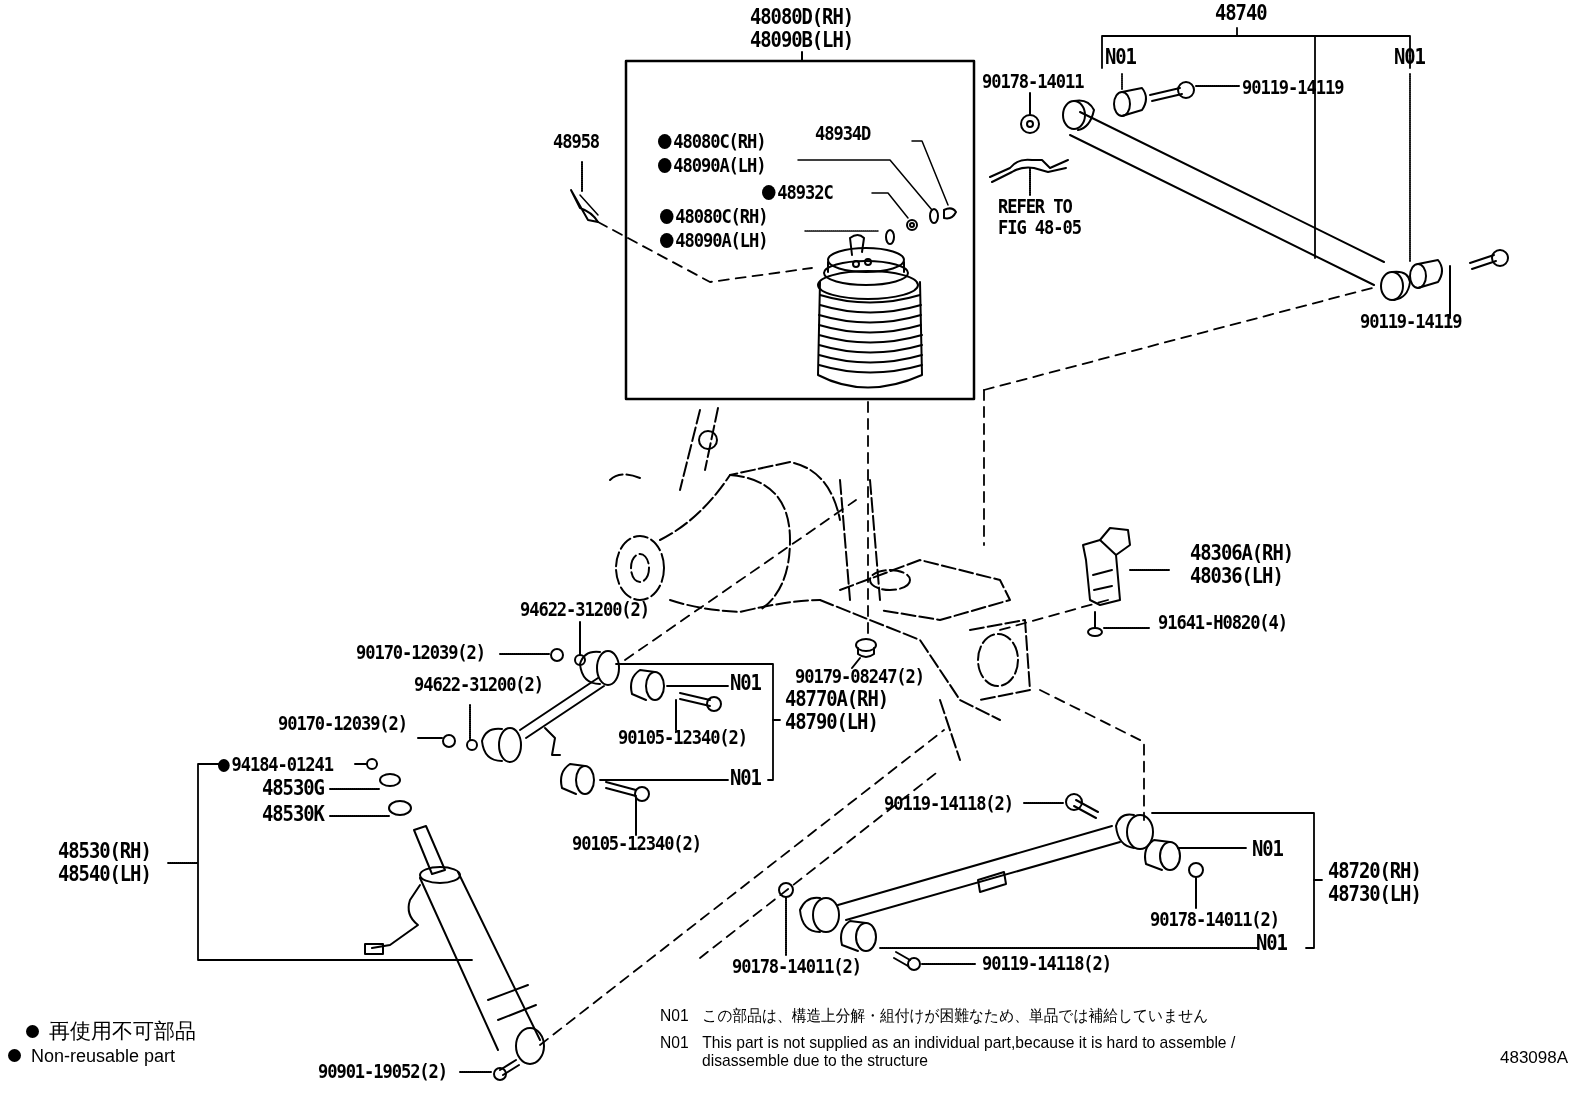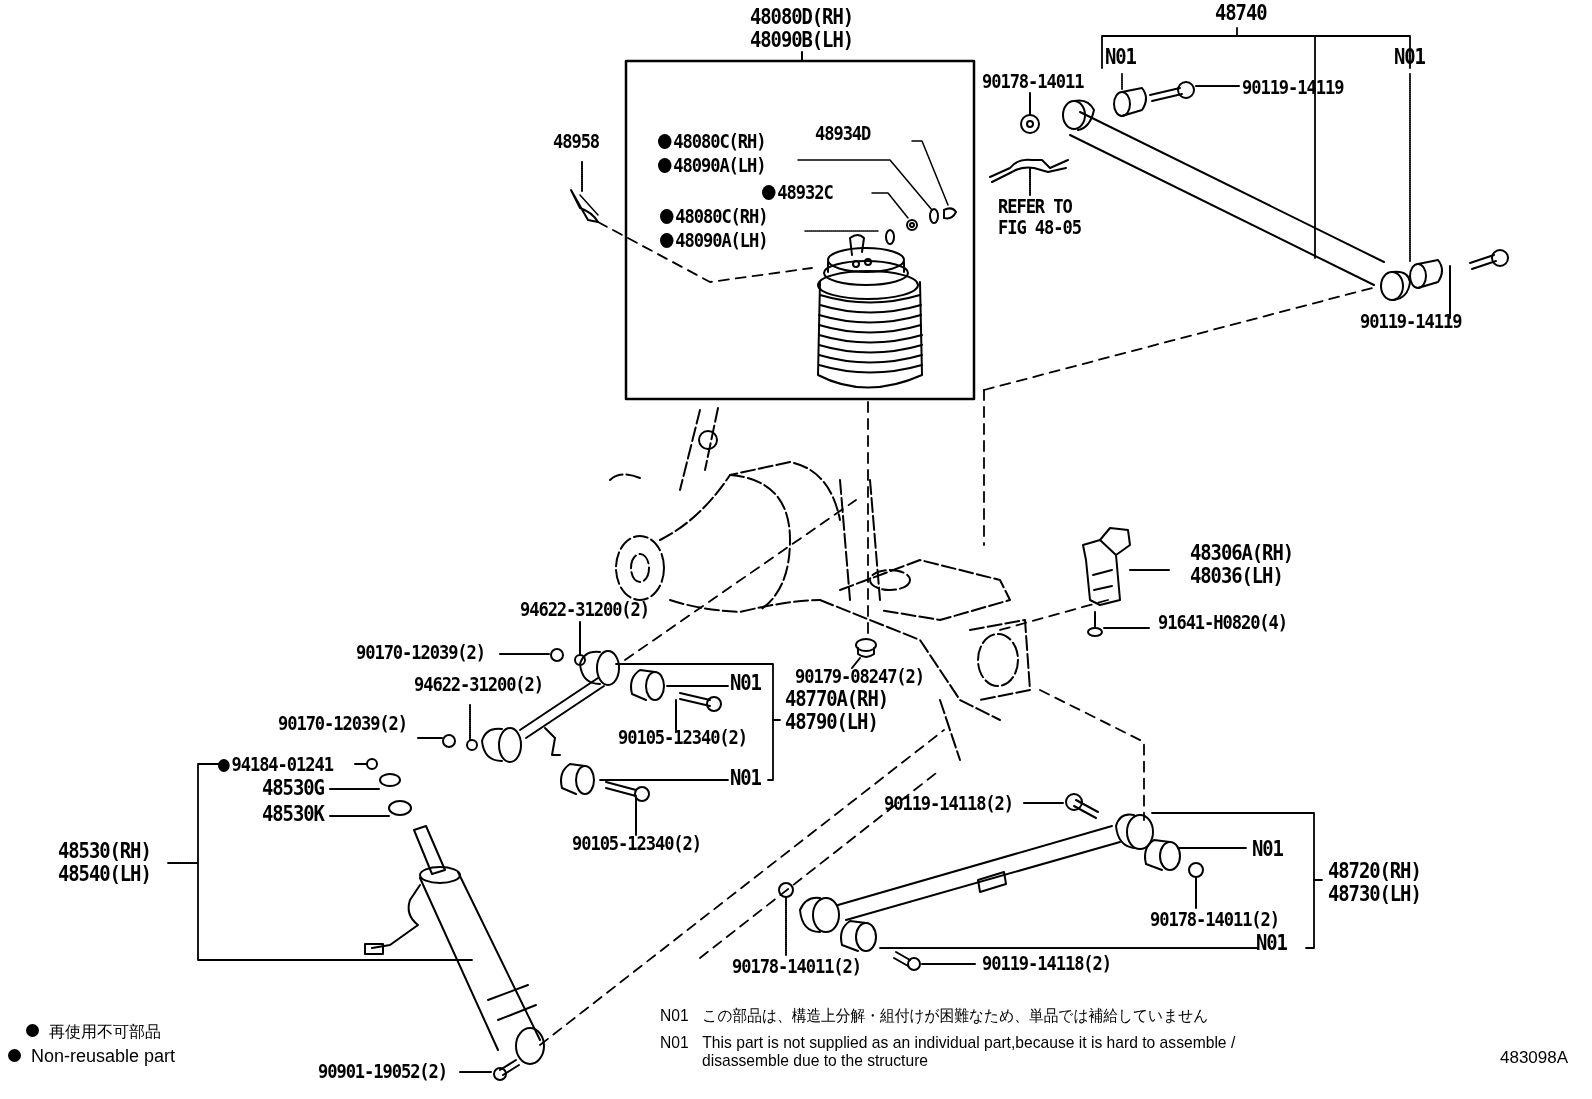--- a/index.html
+++ b/index.html
@@ -298,21 +298,21 @@
 
   <div class="lbl" style="left:884px;top:792px">90119-14118(2)</div>
   <div class="lbl big" style="left:1252px;top:838px">N01</div>
   <div class="lbl big" style="left:1328px;top:860px">48720(RH)</div>
   <div class="lbl big" style="left:1328px;top:883px">48730(LH)</div>
   <div class="lbl" style="left:1150px;top:908px">90178-14011(2)</div>
   <div class="lbl big" style="left:1256px;top:932px">N01</div>
   <div class="lbl" style="left:732px;top:955px">90178-14011(2)</div>
   <div class="lbl" style="left:982px;top:952px">90119-14118(2)</div>
 
-  <div class="legend" style="left:26px;top:1018px"><span class="bullet"></span><span style="font-family:'DejaVu Sans',sans-serif;font-size:16px">再使用不可部品</span></div>
+  <div class="legend" style="left:26px;top:1018px"><span class="bullet"></span><span style="font-family:'DejaVu Sans',sans-serif;font-size:21px">再使用不可部品</span></div>
   <div class="legend" style="left:8px;top:1043px"><span class="bullet"></span><span>Non-reusable part</span></div>
 
   <div class="note" style="left:660px;top:1007px"><span class="tag">N01</span><span style="font-family:'DejaVu Sans',sans-serif;font-size:16px">この部品は、構造上分解・組付けが困難なため、単品では補給していません</span></div>
   <div class="note" style="left:660px;top:1034px"><span class="tag">N01</span><span>This part is not supplied as an individual part,because it is hard to assemble /</span></div>
   <div class="note" style="left:702px;top:1052px">disassemble due to the structure</div>
 
   <div class="figno" style="left:1500px;top:1048px">483098A</div>
 </div>
 
 </body></html>

